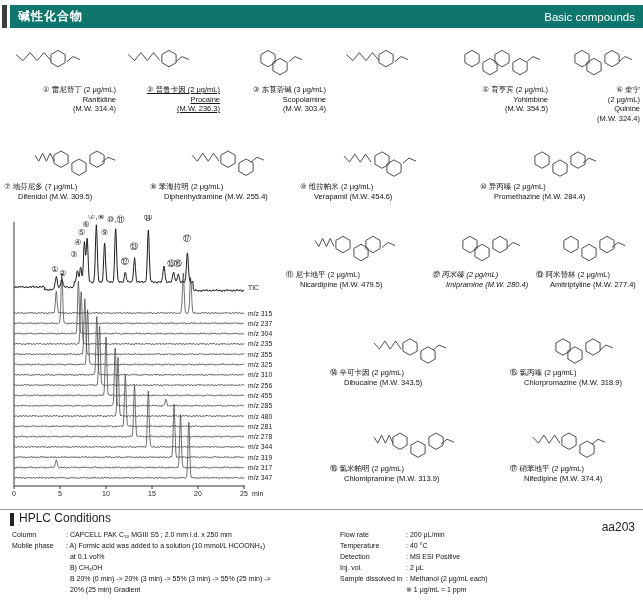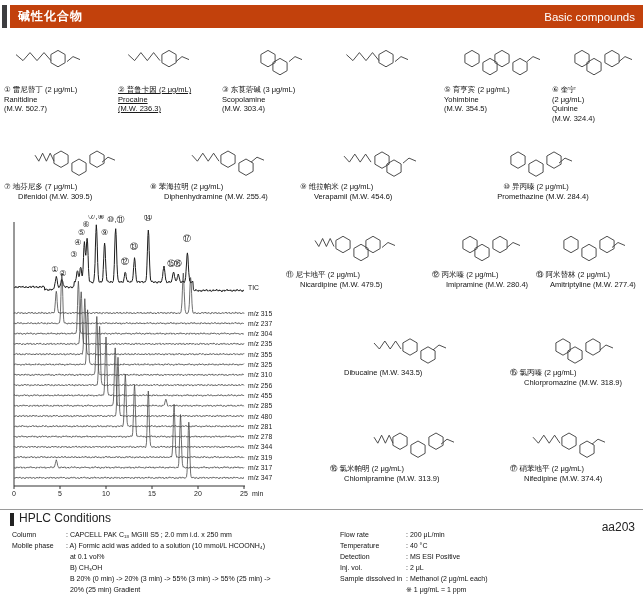--- a/index.html
+++ b/index.html
@@ -3,29 +3,29 @@
 <meta charset="utf-8">
 <style>
   html,body{margin:0;padding:0;}
   body{
     width:643px;height:604px;position:relative;background:#fff;
     font-family:"Liberation Sans","DejaVu Sans",sans-serif;color:#1a1a1a;
     overflow:hidden;
   }
   
   .hdr-accent{position:absolute;left:2px;top:5px;width:5px;height:23px;background:#3d3d40;}
-  .hdr-bar{position:absolute;left:10px;top:5px;right:0;height:23px;background:#c2410c;
+  .hdr-bar{position:absolute;left:10px;top:5px;right:0;height:23px;background:#0f766e;
     display:flex;align-items:center;justify-content:space-between;padding:0 8px;box-sizing:border-box;}
   .hdr-zh{color:#fff;font-weight:bold;font-size:12px;letter-spacing:1px;}
   .hdr-en{color:#fff;font-size:11.5px;}
   
   .compound{position:absolute;}
   .struct{display:block;margin:0 auto;}
   .clabel{font-size:7.5px;line-height:9.5px;color:#111;white-space:nowrap;}
-  .clabel.center{text-align:left;}
+  .clabel.center{text-align:right;}
   .clabel .sub{padding-left:14px;}
   .clabel.center .sub{padding-left:0;}
   
   #chromatogram{position:absolute;left:0;top:215px;}
   .axis-text{font-size:7px;fill:#222;}
   .trace-label{font-size:6.8px;fill:#222;}
   .peak-label{font-size:8px;fill:#222;}
   
   .divider{position:absolute;left:0;right:0;top:509px;height:1px;background:#9a9a9a;}
   .cond-tab{position:absolute;left:10px;top:513px;width:4px;height:13px;background:#222;}
@@ -54,21 +54,21 @@
       <svg class="struct" width="110" height="52">
         <g fill="none" stroke="#3a3a3a" stroke-width="0.9">
           <path d="M60.1 29.7L53.0 33.8L45.9 29.7L45.9 21.5L53.0 17.4L60.1 21.5Z"></path>
           <path d="M11.0 21.6 L18.0 27.6 L25.0 19.6 L32.0 27.6 L39.0 19.6 L46.0 27.6"></path>
           <path d="M62 28.6 l6 -5 l7 3"></path>
         </g>
       </svg>
       <div class="clabel center">
         <div>① 雷尼替丁 (2 μg/mL)</div>
         <div class="sub">Ranitidine</div>
-        <div class="sub">(M.W. 502.7)</div>
+        <div class="sub">(M.W. 314.4)</div>
       </div>
     </div>
     <div class="compound" style="left: 118px; top: 33px; width: 102px; text-decoration: underline;">
       <svg class="struct" width="102" height="52">
         <g fill="none" stroke="#3a3a3a" stroke-width="0.9">
           <path d="M58.1 29.7L51.0 33.8L43.9 29.7L43.9 21.5L51.0 17.4L58.1 21.5Z"></path>
           <path d="M10.2 21.6 L16.6 27.6 L22.9 19.6 L29.3 27.6 L35.6 19.6 L42.0 27.6"></path>
           <path d="M58 28.6 l6 -5 l7 3"></path>
         </g>
       </svg>
@@ -169,21 +169,21 @@
           <path d="M68.1 32.2L61.0 36.3L53.9 32.2L53.9 24.0L61.0 19.9L68.1 24.0Z"></path>
           <path d="M11.0 16.1 L16.4 22.1 L21.8 14.1 L27.2 22.1 L32.6 14.1 L38.0 22.1"></path>
           <path d="M70 23.1 l6 -5 l7 3"></path>
         </g>
       </svg>
       <div class="clabel">
         <div>⑨ 维拉帕米 (2 μg/mL)</div>
         <div class="sub">Verapamil (M.W. 454.6)</div>
       </div>
     </div>
-    <div class="compound" style="left: 456px; top: 140px; width: 160px; text-align: center;">
+    <div class="compound" style="left: 480px; top: 140px; width: 160px;">
       <svg class="struct" width="110" height="42">
         <g fill="none" stroke="#3a3a3a" stroke-width="0.9">
           <path d="M44.1 24.2L37.0 28.3L29.9 24.2L29.9 16.0L37.0 11.9L44.1 16.0Z"></path>
           <path d="M62.1 32.2L55.0 36.3L47.9 32.2L47.9 24.0L55.0 19.9L62.1 24.0Z"></path>
           <path d="M80.1 24.2L73.0 28.3L65.9 24.2L65.9 16.0L73.0 11.9L80.1 16.0Z"></path>
           <path d="M78 23.1 l6 -5 l7 3"></path>
         </g>
       </svg>
       <div class="clabel">
         <div>⑩ 异丙嗪 (2 μg/mL)</div>
@@ -198,21 +198,21 @@
           <path d="M76.1 28.6L69.0 32.7L61.9 28.6L61.9 20.4L69.0 16.3L76.1 20.4Z"></path>
           <path d="M11.0 20.5 L14.8 26.5 L18.6 18.5 L22.4 26.5 L26.2 18.5 L30.0 26.5"></path>
           <path d="M78 27.5 l6 -5 l7 3"></path>
         </g>
       </svg>
       <div class="clabel">
         <div>⑪ 尼卡地平 (2 μg/mL)</div>
         <div class="sub">Nicardipine (M.W. 479.5)</div>
       </div>
     </div>
-    <div class="compound" style="left: 432px; top: 220px; width: 104px;">
+    <div class="compound" style="left: 432px; top: 220px; width: 104px; font-style: italic;">
       <svg class="struct" width="104" height="50">
         <g fill="none" stroke="#3a3a3a" stroke-width="0.9">
           <path d="M45.1 28.6L38.0 32.7L30.9 28.6L30.9 20.4L38.0 16.3L45.1 20.4Z"></path>
           <path d="M57.1 36.6L50.0 40.7L42.9 36.6L42.9 28.4L50.0 24.3L57.1 28.4Z"></path>
           <path d="M75.1 28.6L68.0 32.7L60.9 28.6L60.9 20.4L68.0 16.3L75.1 20.4Z"></path>
           <path d="M75 27.5 l6 -5 l7 3"></path>
         </g>
       </svg>
       <div class="clabel">
         <div>⑫ 丙米嗪 (2 μg/mL)</div>
@@ -236,20 +236,21 @@
     <div class="compound" style="left: 330px; top: 328px; width: 176px;">
       <svg class="struct" width="110" height="40">
         <g fill="none" stroke="#3a3a3a" stroke-width="0.9">
           <path d="M54.1 23.1L47.0 27.2L39.9 23.1L39.9 14.9L47.0 10.8L54.1 14.9Z"></path>
           <path d="M72.1 31.1L65.0 35.2L57.9 31.1L57.9 22.9L65.0 18.8L72.1 22.9Z"></path>
           <path d="M11.0 15.0 L16.4 21.0 L21.8 13.0 L27.2 21.0 L32.6 13.0 L38.0 21.0"></path>
           <path d="M70 22.0 l6 -5 l7 3"></path>
         </g>
       </svg>
       <div class="clabel">
+        <div>⑭ 辛可卡因 (2 μg/mL)</div>
         <div class="sub">Dibucaine (M.W. 343.5)</div>
       </div>
     </div>
     <div class="compound" style="left: 510px; top: 328px; width: 133px;">
       <svg class="struct" width="110" height="40">
         <g fill="none" stroke="#3a3a3a" stroke-width="0.9">
           <path d="M48.1 23.1L41.0 27.2L33.9 23.1L33.9 14.9L41.0 10.8L48.1 14.9Z"></path>
           <path d="M60.1 31.1L53.0 35.2L45.9 31.1L45.9 22.9L53.0 18.8L60.1 22.9Z"></path>
           <path d="M78.1 23.1L71.0 27.2L63.9 23.1L63.9 14.9L71.0 10.8L78.1 14.9Z"></path>
           <path d="M78 22.0 l6 -5 l7 3"></path>

